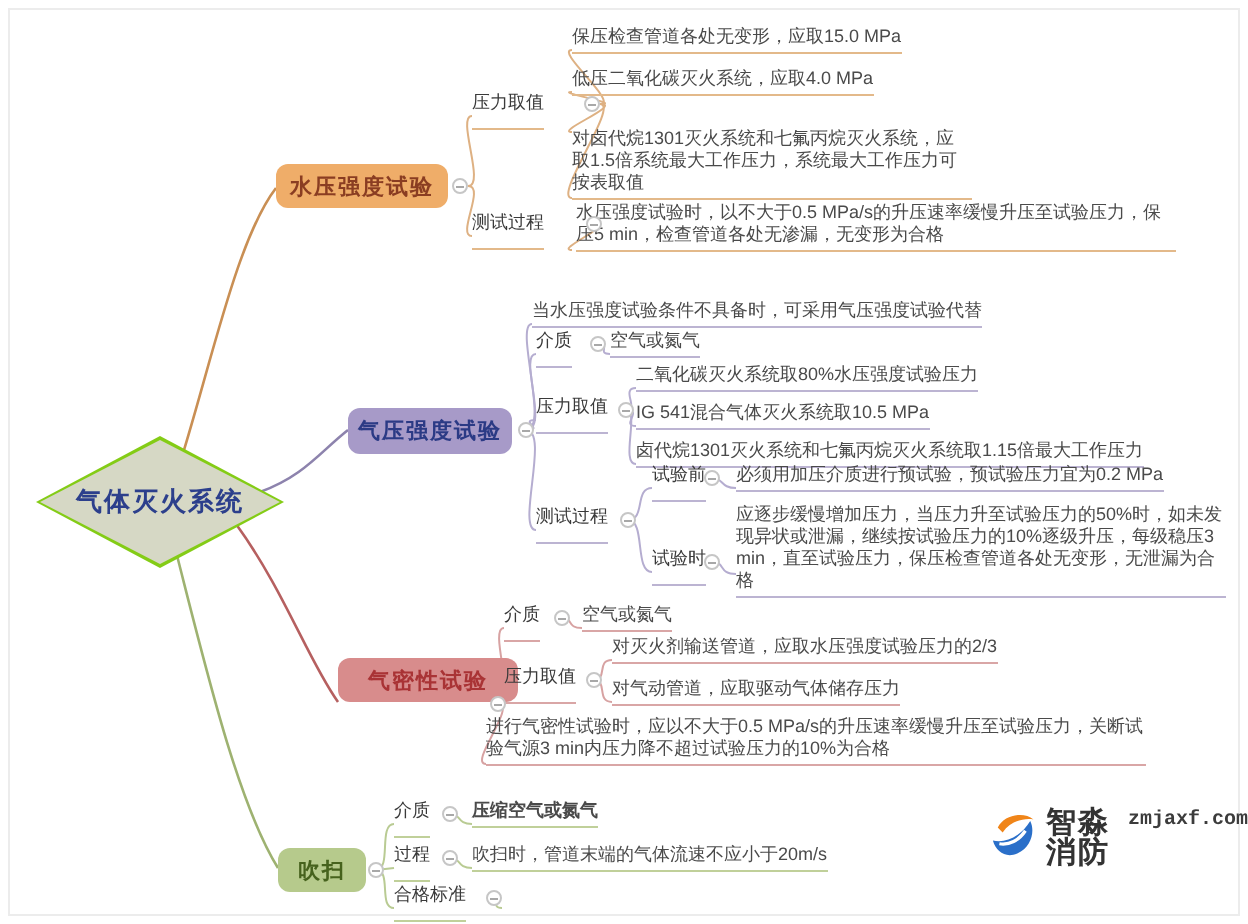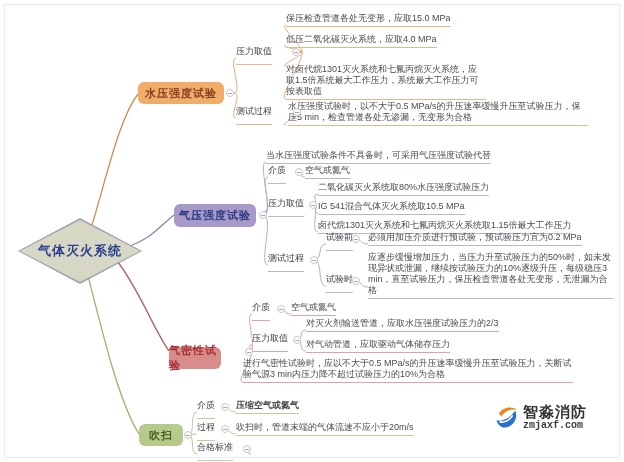--- a/index.html
+++ b/index.html
@@ -3,41 +3,41 @@
 <meta charset="utf-8">
 <style>
   html,body{margin:0;padding:0;background:#fff;}
   .canvas{position:relative;width:624px;height:462px;background:#ffffff;overflow:hidden;
           font-family:"Liberation Sans","DejaVu Sans",sans-serif;}
   .frame{position:absolute;inset:4px;border:1px solid #ececec;pointer-events:none;}
   svg.wires{position:absolute;left:0;top:0;z-index:1;}
   .node{position:absolute;z-index:3;display:flex;align-items:center;justify-content:center;
         border-radius:6px;font-weight:bold;font-size:11px;letter-spacing:1px;}
   .diamond-outer{position:absolute;z-index:3;left:18px;top:218px;width:124px;height:66px;
-        background:#a3a3a3;clip-path:polygon(50% 0,100% 50%,50% 100%,0 50%);
+        background:#84cc16;clip-path:polygon(50% 0,100% 50%,50% 100%,0 50%);
         display:flex;align-items:center;justify-content:center;}
   .diamond-inner{width:120px;height:62px;background:#d6d8c5;
         clip-path:polygon(50% 0,100% 50%,50% 100%,0 50%);
         display:flex;align-items:center;justify-content:center;
         color:#2c3f8c;font-weight:bold;font-size:13px;letter-spacing:1px;}
   .lbl{position:absolute;z-index:3;font-size:9px;color:#3a3a3a;white-space:nowrap;
        padding-bottom:8px;line-height:10px;}
   .leaf{position:absolute;z-index:3;font-size:9px;color:#4a4a4a;line-height:11px;
         padding-bottom:2px;}
   .nowrap{white-space:nowrap;}
   
   .u-h{border-bottom:1px solid #e3b98a;}
   .u-p{border-bottom:1px solid #bcb4d2;}
   .u-t{border-bottom:1px solid #d9a6a6;}
   .u-g{border-bottom:1px solid #c0d09a;}
   .minus{position:absolute;z-index:4;width:8px;height:8px;border:1px solid #c6c6c6;
          border-radius:50%;background:#fff;box-sizing:border-box;}
   .minus::after{content:"";position:absolute;left:1px;right:1px;top:2.5px;height:1px;background:#a8a8a8;}
   .logo{position:absolute;z-index:3;left:494px;top:404px;display:flex;align-items:flex-start;gap:3px;}
-  .logo-txt{display:flex;flex-direction:column;line-height:1;}
+  .logo-txt{display:flex;flex-direction:row;line-height:1;}
   .logo-brand{font-size:15px;font-weight:bold;color:#333;letter-spacing:1px;}
   .logo-site{font-size:10px;font-weight:bold;color:#3c3c3c;margin-top:2px;font-family:"Liberation Mono","DejaVu Sans Mono",monospace;}
 </style>
 </head>
 <body>
 
 <div class="canvas">
   <div class="frame"></div>
 
   <svg class="wires" width="624" height="462">
@@ -127,21 +127,21 @@
 
   <div class="lbl u-p" style="left:268px;top:253px;">测试过程</div>
   <span class="minus" style="left:310px;top:256px;"></span>
   <div class="lbl u-p" style="left:326px;top:232px;">试验前</div>
   <span class="minus" style="left:352px;top:235px;"></span>
   <div class="leaf nowrap u-p" style="left:368px;top:232px;">必须用加压介质进行预试验，预试验压力宜为0.2 MPa</div>
   <div class="lbl u-p" style="left:326px;top:274px;">试验时</div>
   <span class="minus" style="left:352px;top:277px;"></span>
   <div class="leaf u-p" style="left:368px;top:252px;width:245px;">应逐步缓慢增加压力，当压力升至试验压力的50%时，如未发现异状或泄漏，继续按试验压力的10%逐级升压，每级稳压3 min，直至试验压力，保压检查管道各处无变形，无泄漏为合格</div>
 
-  <div class="node" style="left:169px;top:347px;width:52px;height:22px;background:#d88c8c;color:#a93335;">气密性试验</div>
+  <div class="node" style="left:169px;top:329px;width:90px;height:22px;background:#d88c8c;color:#a93335;">气密性试验</div>
   <span class="minus" style="left:245px;top:348px;"></span>
 
   <div class="lbl u-t" style="left:252px;top:302px;">介质</div>
   <span class="minus" style="left:277px;top:305px;"></span>
   <div class="leaf nowrap u-t" style="left:291px;top:302px;">空气或氮气</div>
 
   <div class="lbl u-t" style="left:252px;top:333px;">压力取值</div>
   <span class="minus" style="left:293px;top:336px;"></span>
   <div class="leaf nowrap u-t" style="left:306px;top:318px;">对灭火剂输送管道，应取水压强度试验压力的2/3</div>
   <div class="leaf nowrap u-t" style="left:306px;top:339px;">对气动管道，应取驱动气体储存压力</div>

